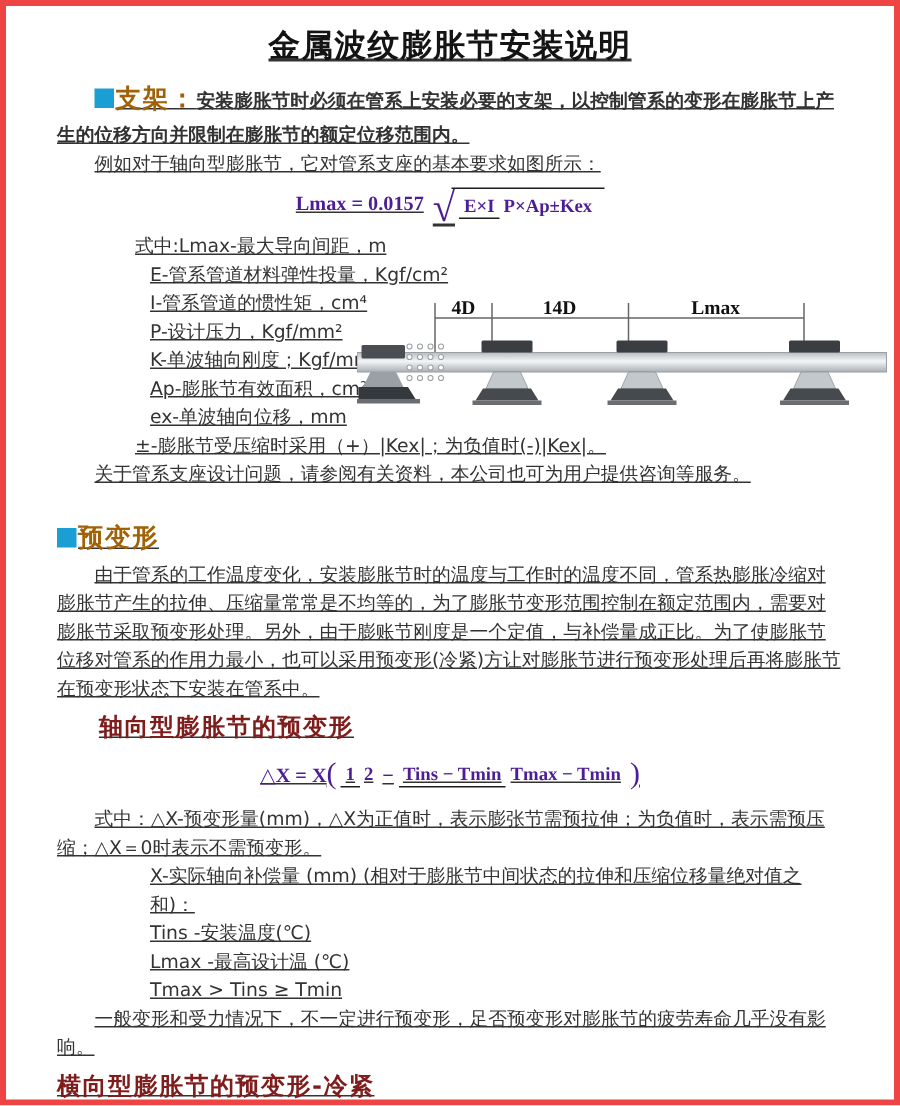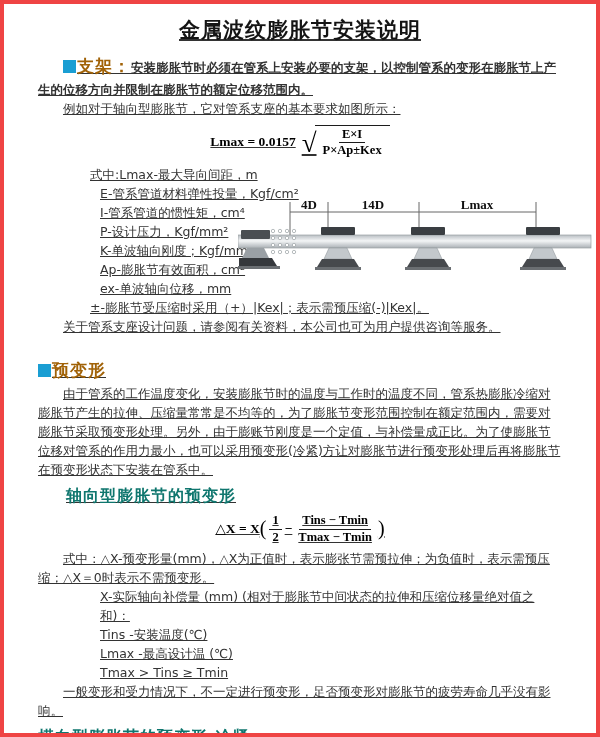--- a/index.html
+++ b/index.html
@@ -36,56 +36,56 @@
   }
   .sq{
     display:inline-block;
     width:13px;height:13px;
     background:#1a9ed3;
     margin-right:1px;
     vertical-align:-1px;
   }
   .sec-head-row{margin-top:22px;}
   .sub-head{
-    color:#0f766e;
+    color:#7f1d1d;
     font-size:16px;
     font-weight:bold;
     letter-spacing:1px;
     margin-top:5px;
   }
   .sub-head.ind{margin-left:28px;}
   
   .formula{
     display:flex;
     justify-content:center;
     align-items:center;
     font-family:"Liberation Serif","DejaVu Serif",serif;
     font-weight:bold;
     font-size:13.5px;
-    color:#000000;
+    color:#4c1d95;
   }
   .formula.lmax{margin:7px 0 6px 0;}
   .formula.ax{margin:5px 0 4px 0;}
   .formula.lat{margin:3px 0 2px 0;}
   .rad{
     font-size:27px;
     font-weight:400;
     line-height:0.85;
     margin-left:6px;
     margin-right:-2px;
     transform:translateY(2px);
   }
   .radicand{
     display:inline-block;
     border-top:1.4px solid #1c1c1c;
     padding:1px 5px 0 5px;
   }
   .frac{
     display:inline-flex;
-    flex-direction:column;
+    flex-direction:row;
     align-items:center;
     text-align:center;
     line-height:1.25;
     font-size:12.5px;
     margin:0 3px;
     vertical-align:middle;
   }
   .frac .num{padding:0 3px;border-bottom:1px solid #1c1c1c;}
   .frac .den{padding:0 3px;}
   .radicand .frac .num{border-bottom:1px solid #1c1c1c;}
@@ -132,21 +132,21 @@
     </div>
 
     <div class="defs">
       <div class="def-line first">式中:Lmax-最大导向间距，m</div>
       <div class="def-line">E-管系管道材料弹性投量，Kgf/cm²</div>
       <div class="def-line">I-管系管道的惯性矩，cm⁴</div>
       <div class="def-line">P-设计压力，Kgf/mm²</div>
       <div class="def-line">K-单波轴向刚度；Kgf/mm</div>
       <div class="def-line">Ap-膨胀节有效面积，cm²</div>
       <div class="def-line">ex-单波轴向位移，mm</div>
-      <div class="def-line first">±-膨胀节受压缩时采用（+）|Kex|；表示需预压缩(-)|Kex|。</div>
+      <div class="def-line first">±-膨胀节受压缩时采用（+）|Kex|；为负值时(-)|Kex|。</div>
     </div>
     <p class="indent">关于管系支座设计问题，请参阅有关资料，本公司也可为用户提供咨询等服务。</p>
 
     <div class="sec-head-row"><span class="sec-head"><span class="sq"></span><span>预变形</span></span></div>
     <p class="indent">由于管系的工作温度变化，安装膨胀节时的温度与工作时的温度不同，管系热膨胀冷缩对膨胀节产生的拉伸、压缩量常常是不均等的，为了膨胀节变形范围控制在额定范围内，需要对膨胀节采取预变形处理。另外，由于膨账节刚度是一个定值，与补偿量成正比。为了使膨胀节位移对管系的作用力最小，也可以采用预变形(冷紧)方让对膨胀节进行预变形处理后再将膨胀节在预变形状态下安装在管系中。</p>
 
     <div class="sub-head ind">轴向型膨胀节的预变形</div>
 
     <div class="formula ax">
       <span>△X = X</span>

